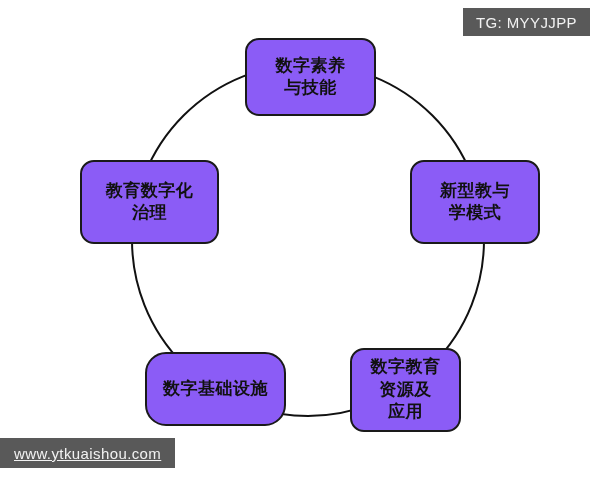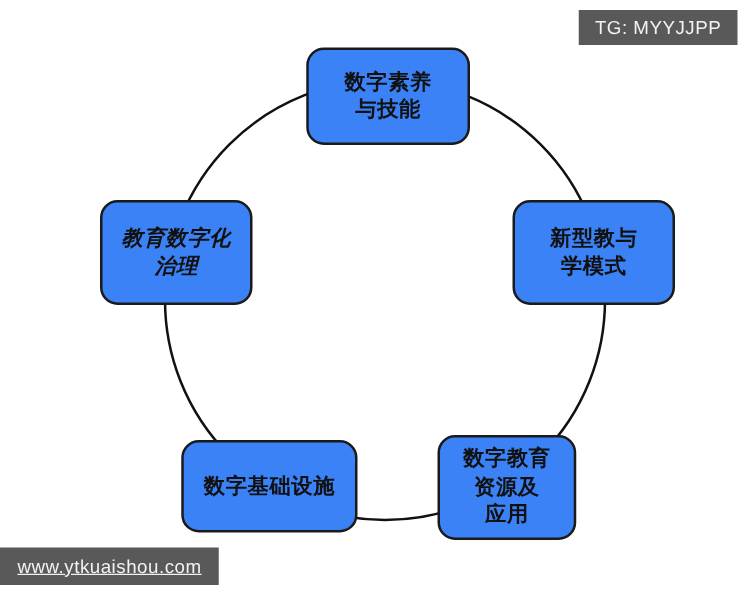--- a/index.html
+++ b/index.html
@@ -22,21 +22,21 @@
     left: 0;
     top: 0;
     width: 600px;
     height: 480px;
   }
 
   
   .node {
     position: absolute;
     box-sizing: border-box;
-    background: #3b82f6;
+    background: #8b5cf6;
     border: 2px solid #1a1a1a;
     border-radius: 14px;
     display: flex;
     align-items: center;
     justify-content: center;
     text-align: center;
     color: #111111;
     font-weight: bold;
     font-size: 17px;
     line-height: 1.32;
@@ -45,22 +45,22 @@
   }
   .node .node-label {
     display: block;
     white-space: pre-line;
     padding: 0 6px;
   }
 
   #node-top        { left: 245px; top: 38px;  width: 131px; height: 78px; }
   #node-right      { left: 410px; top: 160px; width: 130px; height: 84px; }
   #node-bottom-right { left: 350px; top: 348px; width: 111px; height: 84px; }
-  #node-bottom-left  { left: 145px; top: 352px; width: 141px; height: 74px; }
-  #node-left       { left: 80px;  top: 160px; width: 122px; height: 84px; font-style: italic; }
+  #node-bottom-left  { left: 145px; top: 352px; width: 141px; height: 74px; border-radius: 21px; }
+  #node-left       { left: 80px;  top: 160px; width: 139px; height: 84px; }
 
   
   .badge {
     position: absolute;
     background: #595959;
     color: #f2f2f2;
     font-size: 15px;
     letter-spacing: 0.4px;
     display: flex;
     align-items: center;

